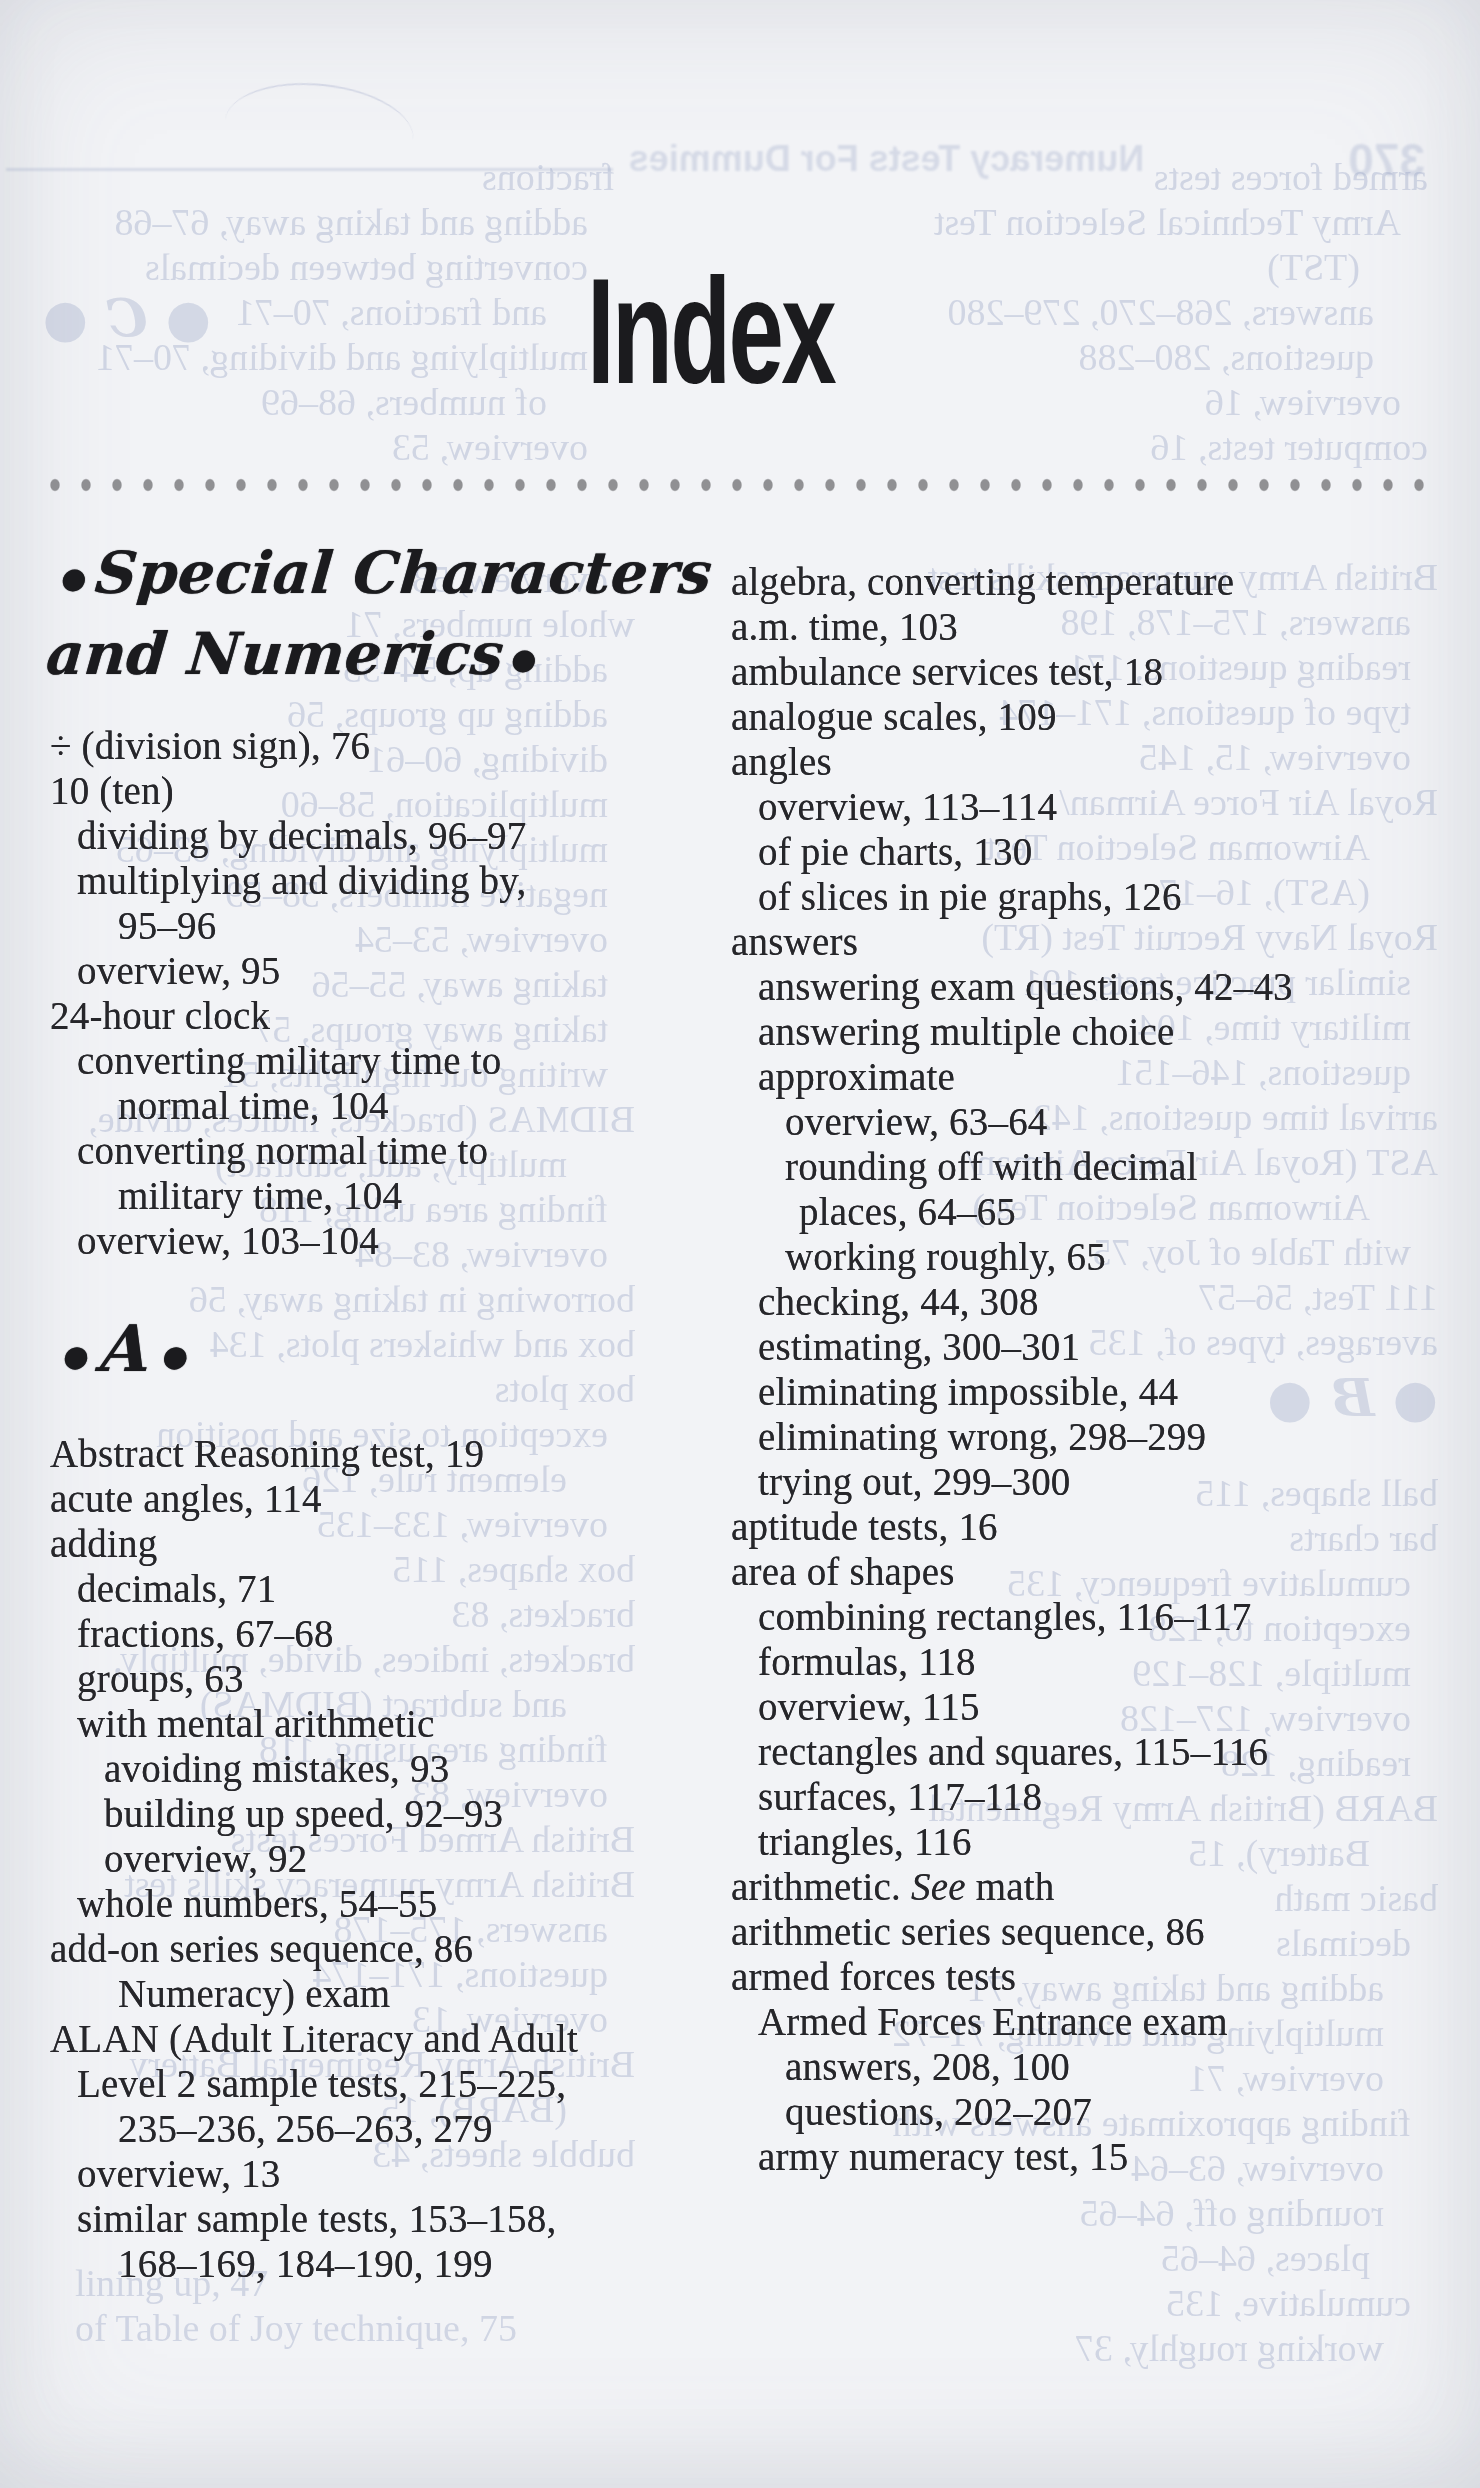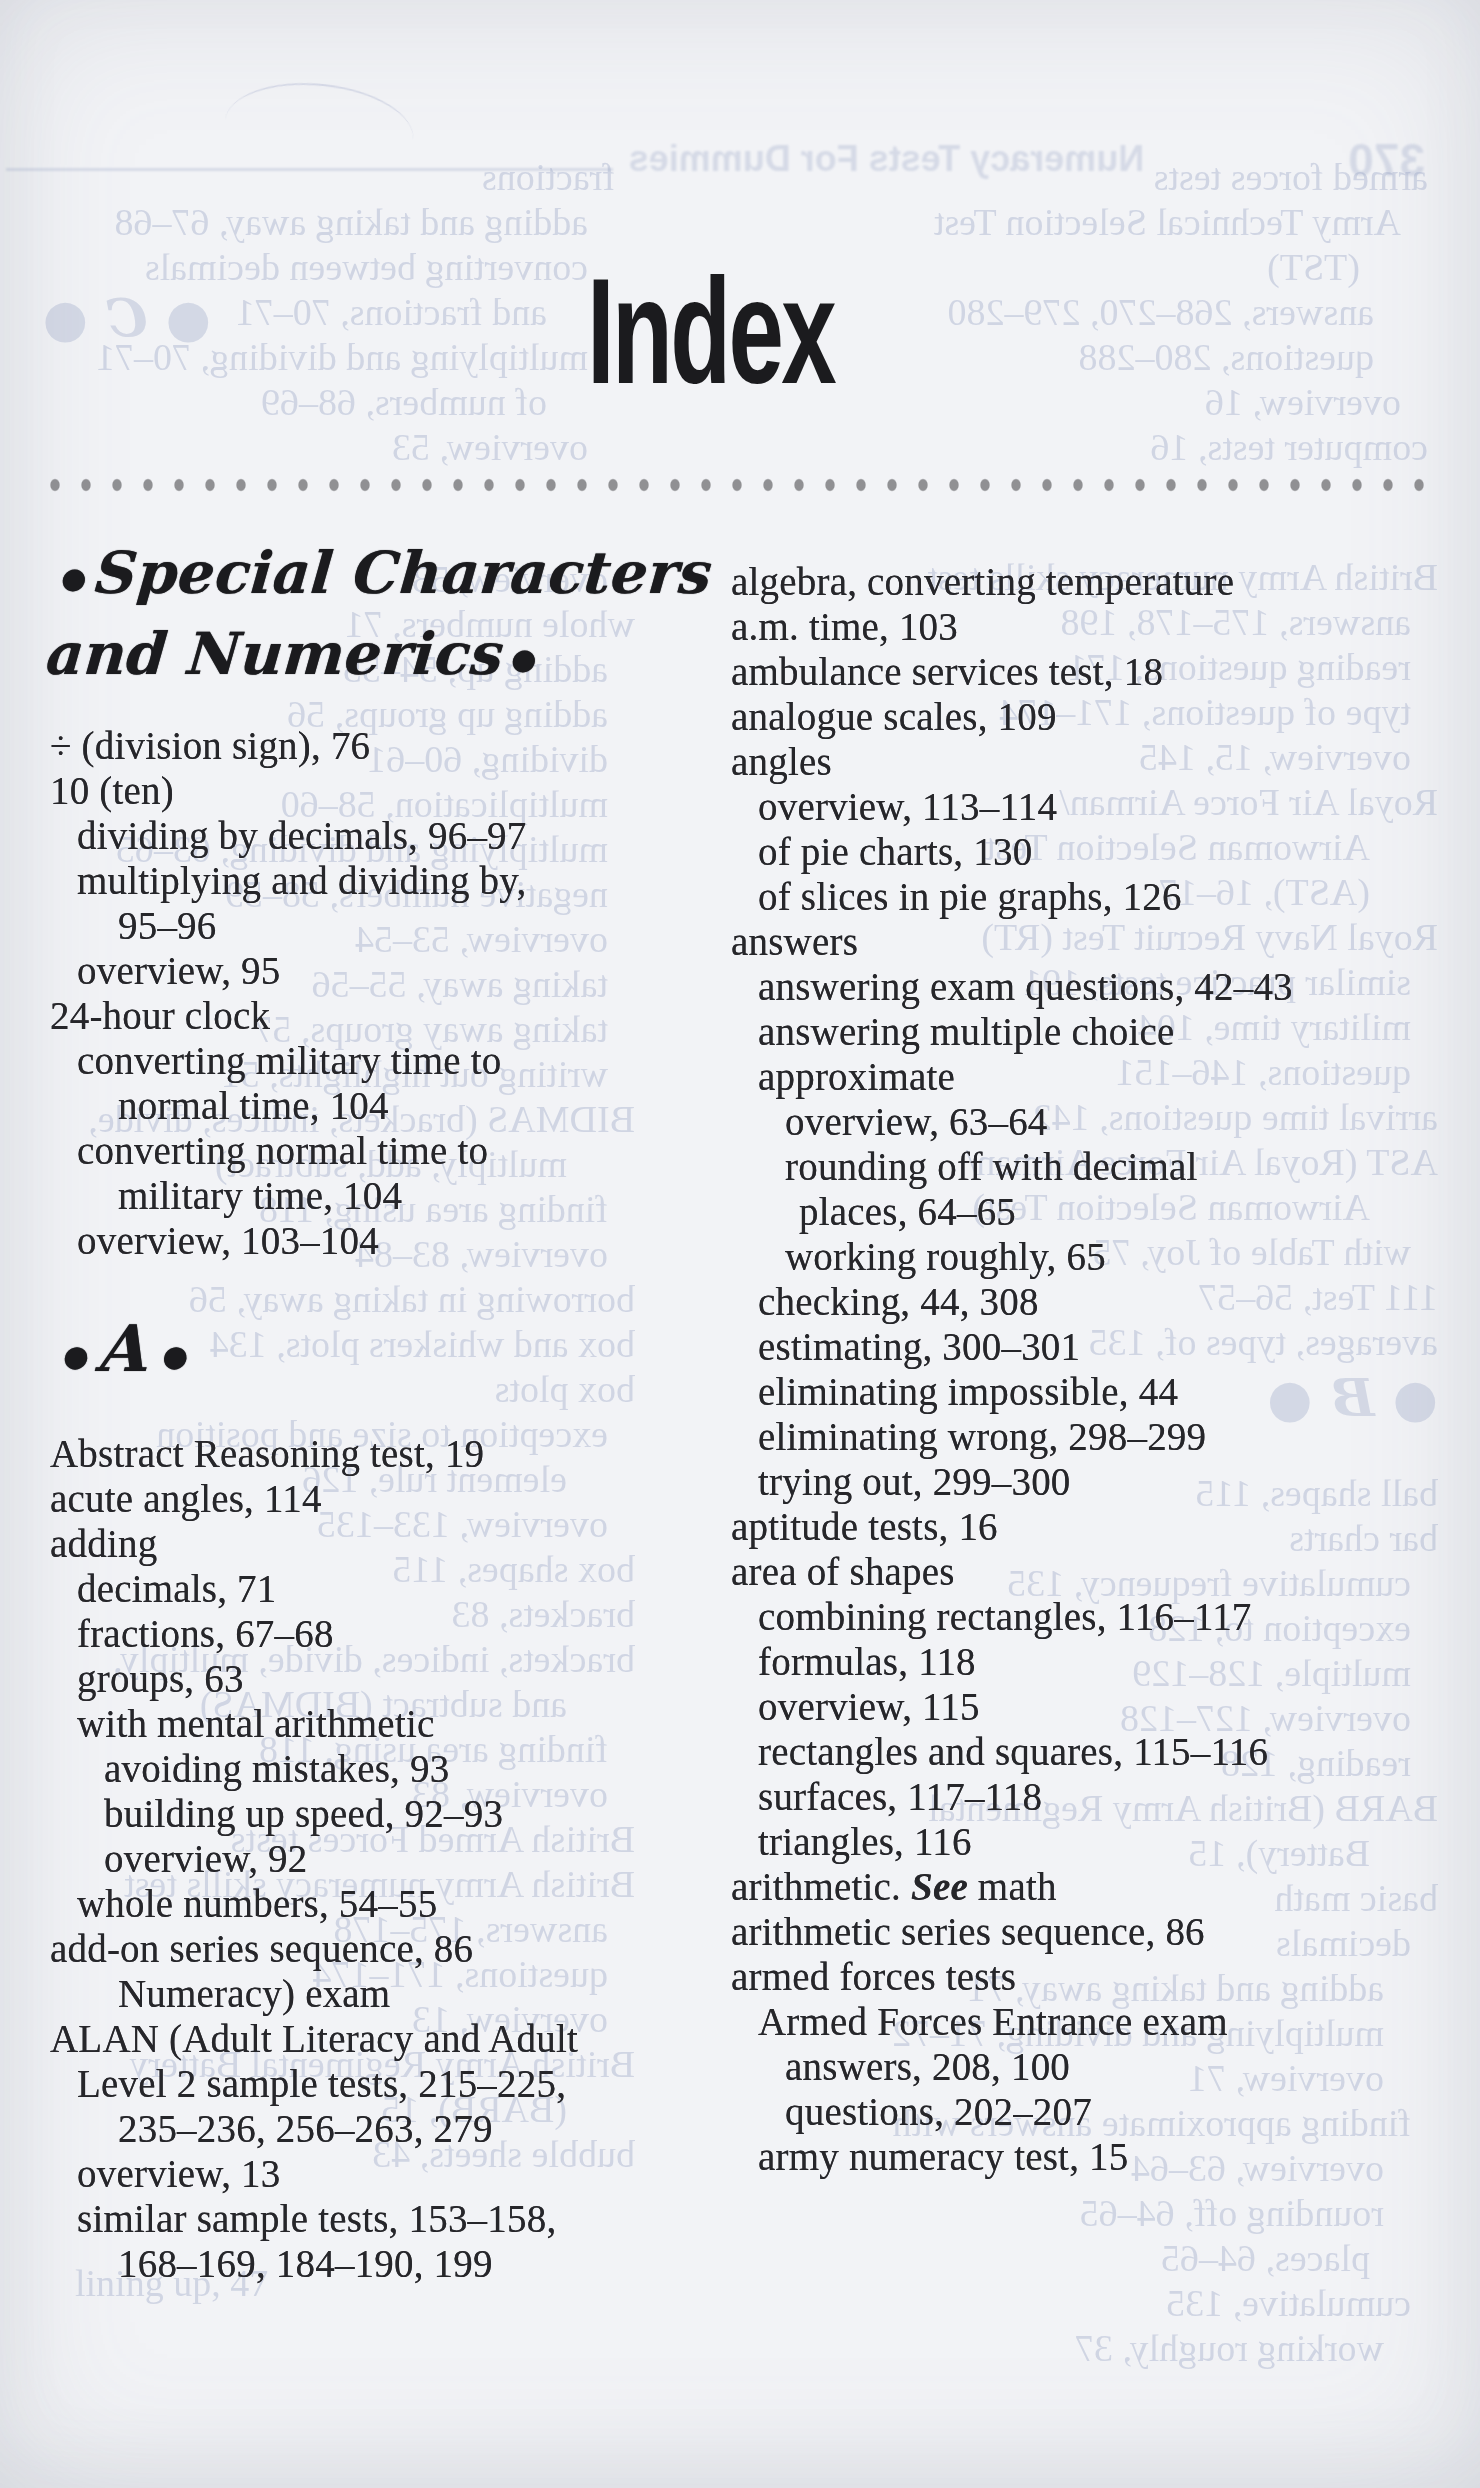--- a/index.html
+++ b/index.html
@@ -50,21 +50,21 @@
   .dots{
     position:absolute; left:46px; top:474px; width:1391px; height:22px; z-index:2;
     background-image:radial-gradient(ellipse 7px 9px at 9px 11px, var(--dot) 58%, rgba(135,135,138,0) 74%);
     background-size:31px 22px; background-repeat:repeat-x; opacity:.92;
   }
   .col{position:absolute; z-index:2; font-size:39px; line-height:45px; white-space:nowrap; letter-spacing:0.2px;}
   .col-left{left:50px; top:535px; width:647px;}
   .col-right{left:731px; top:535px; width:711px;margin-top:24px;}
   .ln{text-shadow:0 0 0.6px rgba(25,25,32,.75);}
   .i0{padding-left:0;} .i1{padding-left:27px;} .i2{padding-left:54px;} .wrap{padding-left:68px;}
-  .it{font-style:italic;font-weight:bold;}
+  .it{font-style:italic;}
   .heading{
     font-family:"DejaVu Serif",serif; font-style:italic; font-weight:bold;
     color:#1b1b1e; white-space:nowrap; transform:skewX(-5deg); transform-origin:left center;
     text-shadow:0 0 1px rgba(20,20,25,.8);
   }
   .heading-lg{font-size:58px; line-height:76px; margin-bottom:26px;}
   .heading-xl{font-size:64px; line-height:72px; margin:50px 0 40px 2px;}
   .blt{
     display:inline-block; font-family:"DejaVu Sans",sans-serif; font-style:normal;
     font-size:.5em; vertical-align:.18em; margin:0 .28em;
@@ -180,20 +180,21 @@
         <div class="ln i2">overview, 71</div>
         <div class="ln i1">finding approximate answers with</div>
         <div class="ln i2">overview, 63–64</div>
         <div class="ln i2">rounding off, 64–65</div>
         <div class="ln i0 wrap">places, 64–65</div>
         <div class="ln i1">cumulative, 135</div>
         <div class="ln i2">working roughly, 37</div>
       </div>
       <div class="ghost" style="left: 75px; top: 2261px; width: 557px;">
         <div class="ln i0">lining up, 47</div>
+        <div class="ln i0">of Table of Joy technique, 75</div>
       </div>
     </div>
 
   <div class="title">Index</div>
   <div class="dots"></div>
 
   <div class="col col-left" id="col-left">
       <div class="heading heading-lg">
         <div><span class="blt">●</span><span>Special Characters</span></div>
         <div><span>and Numerics</span><span class="blt">●</span></div>

